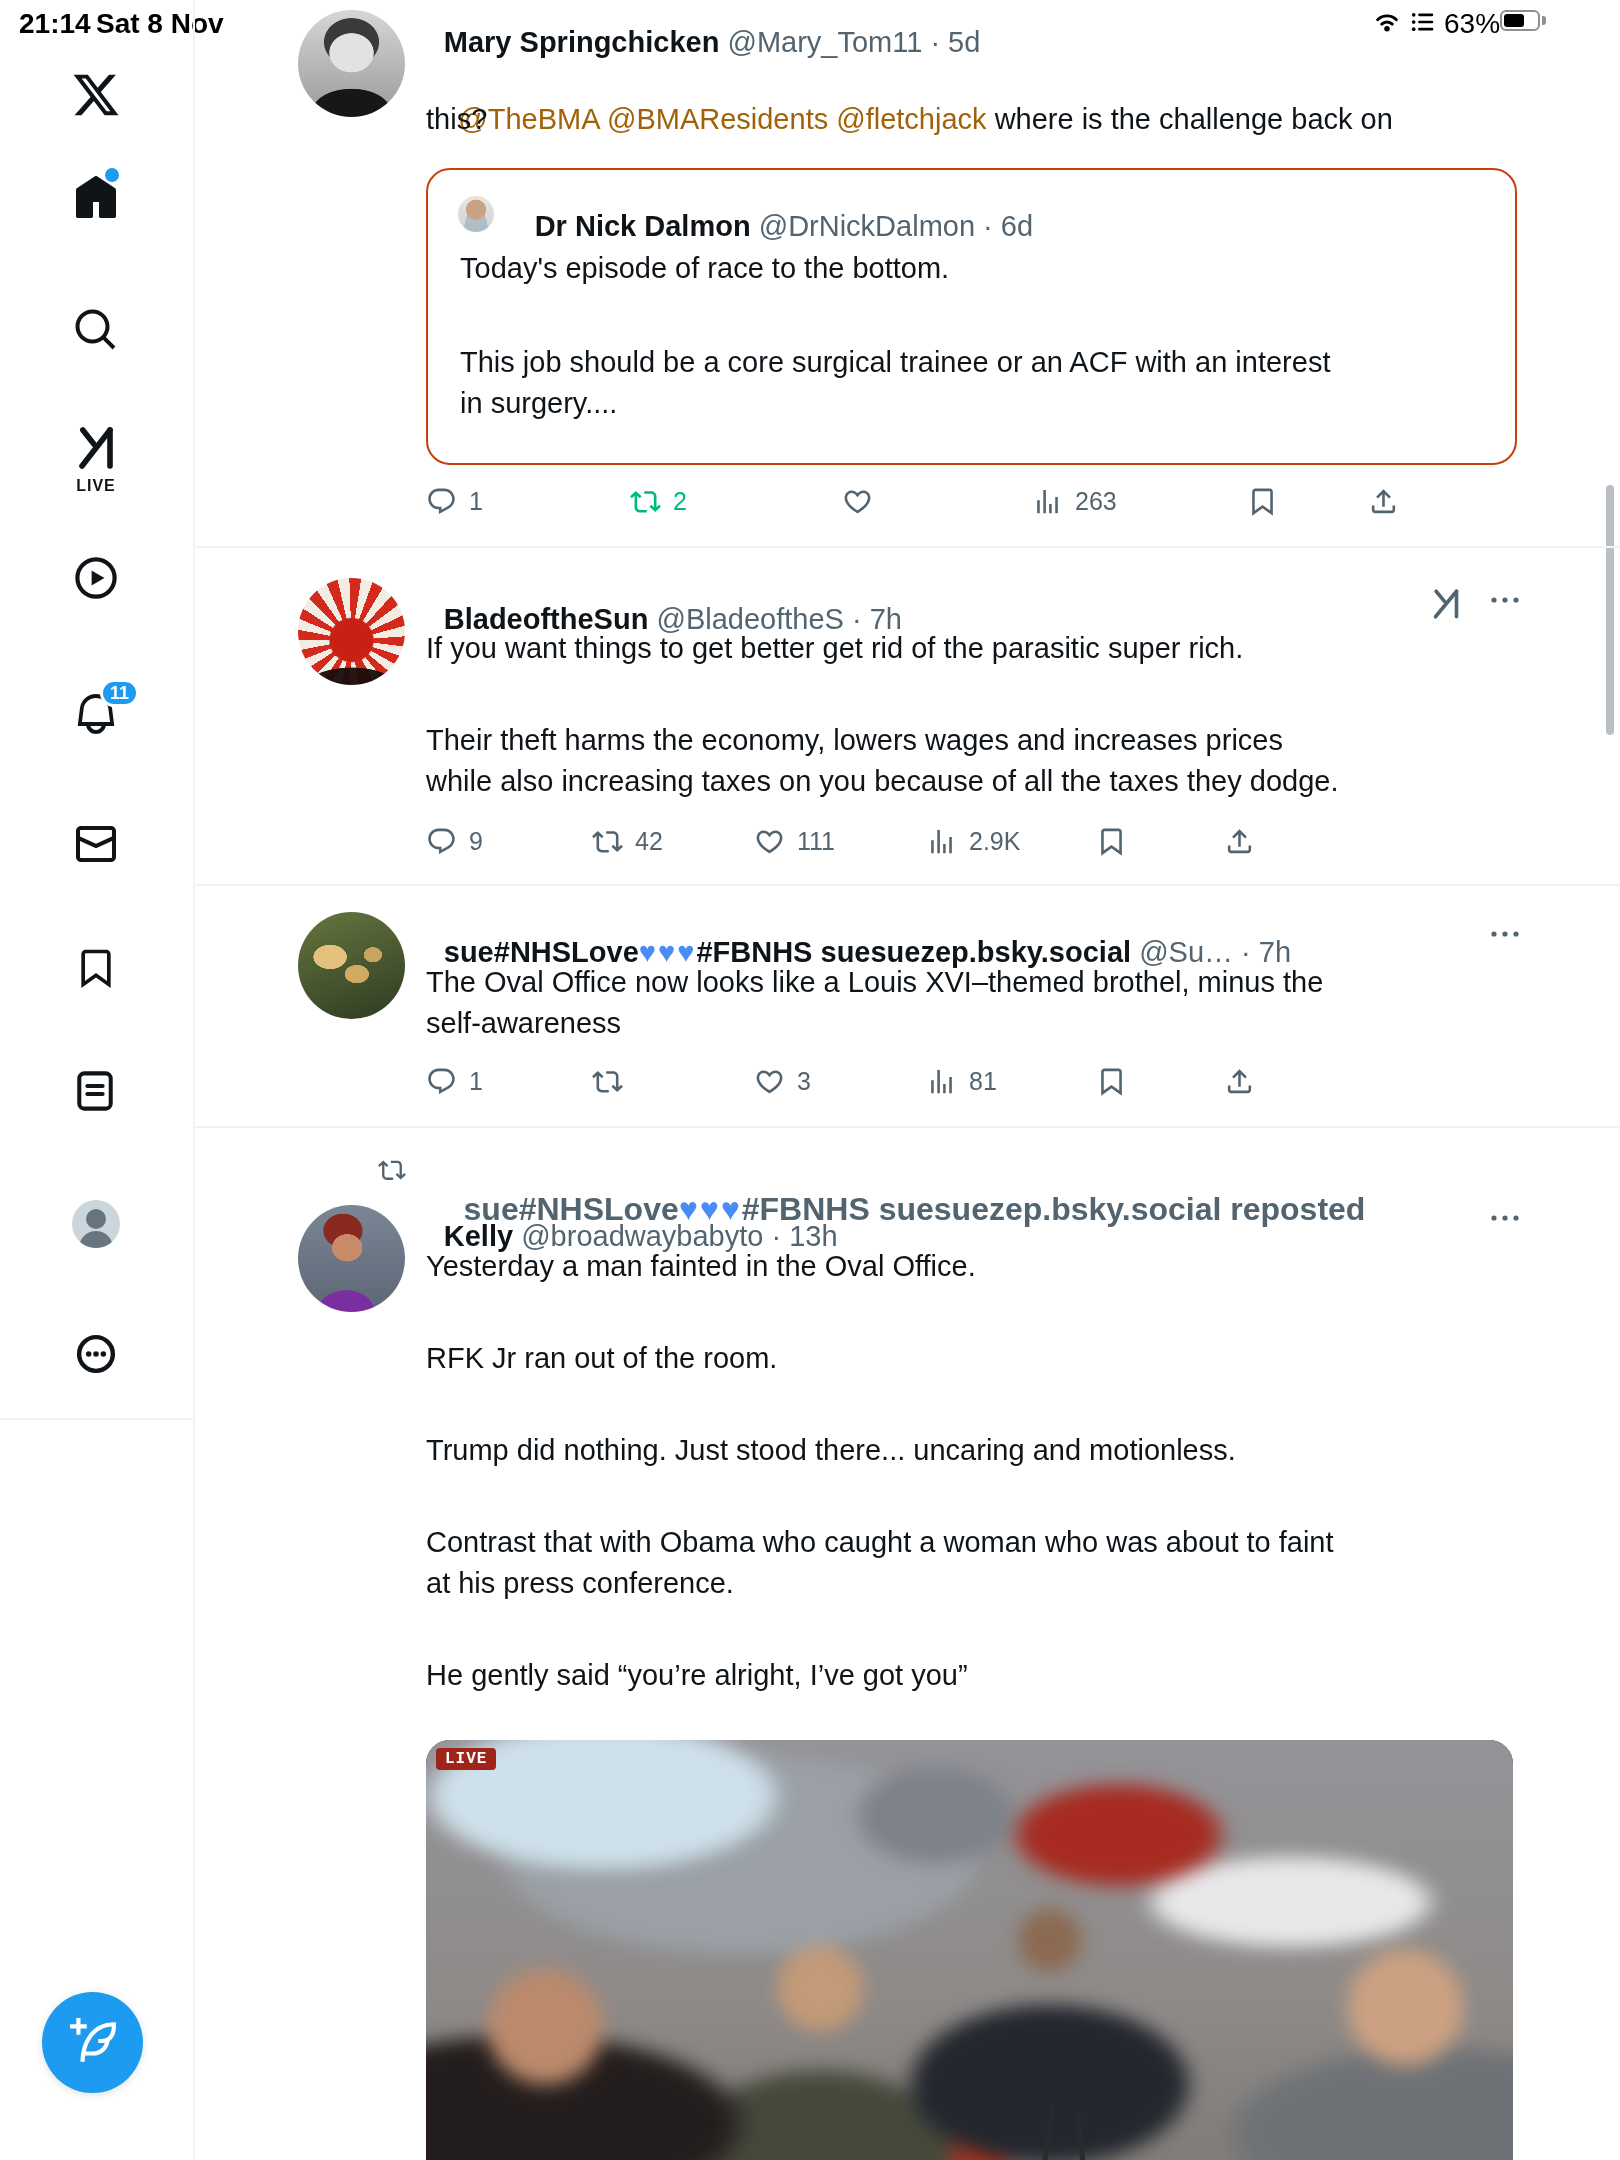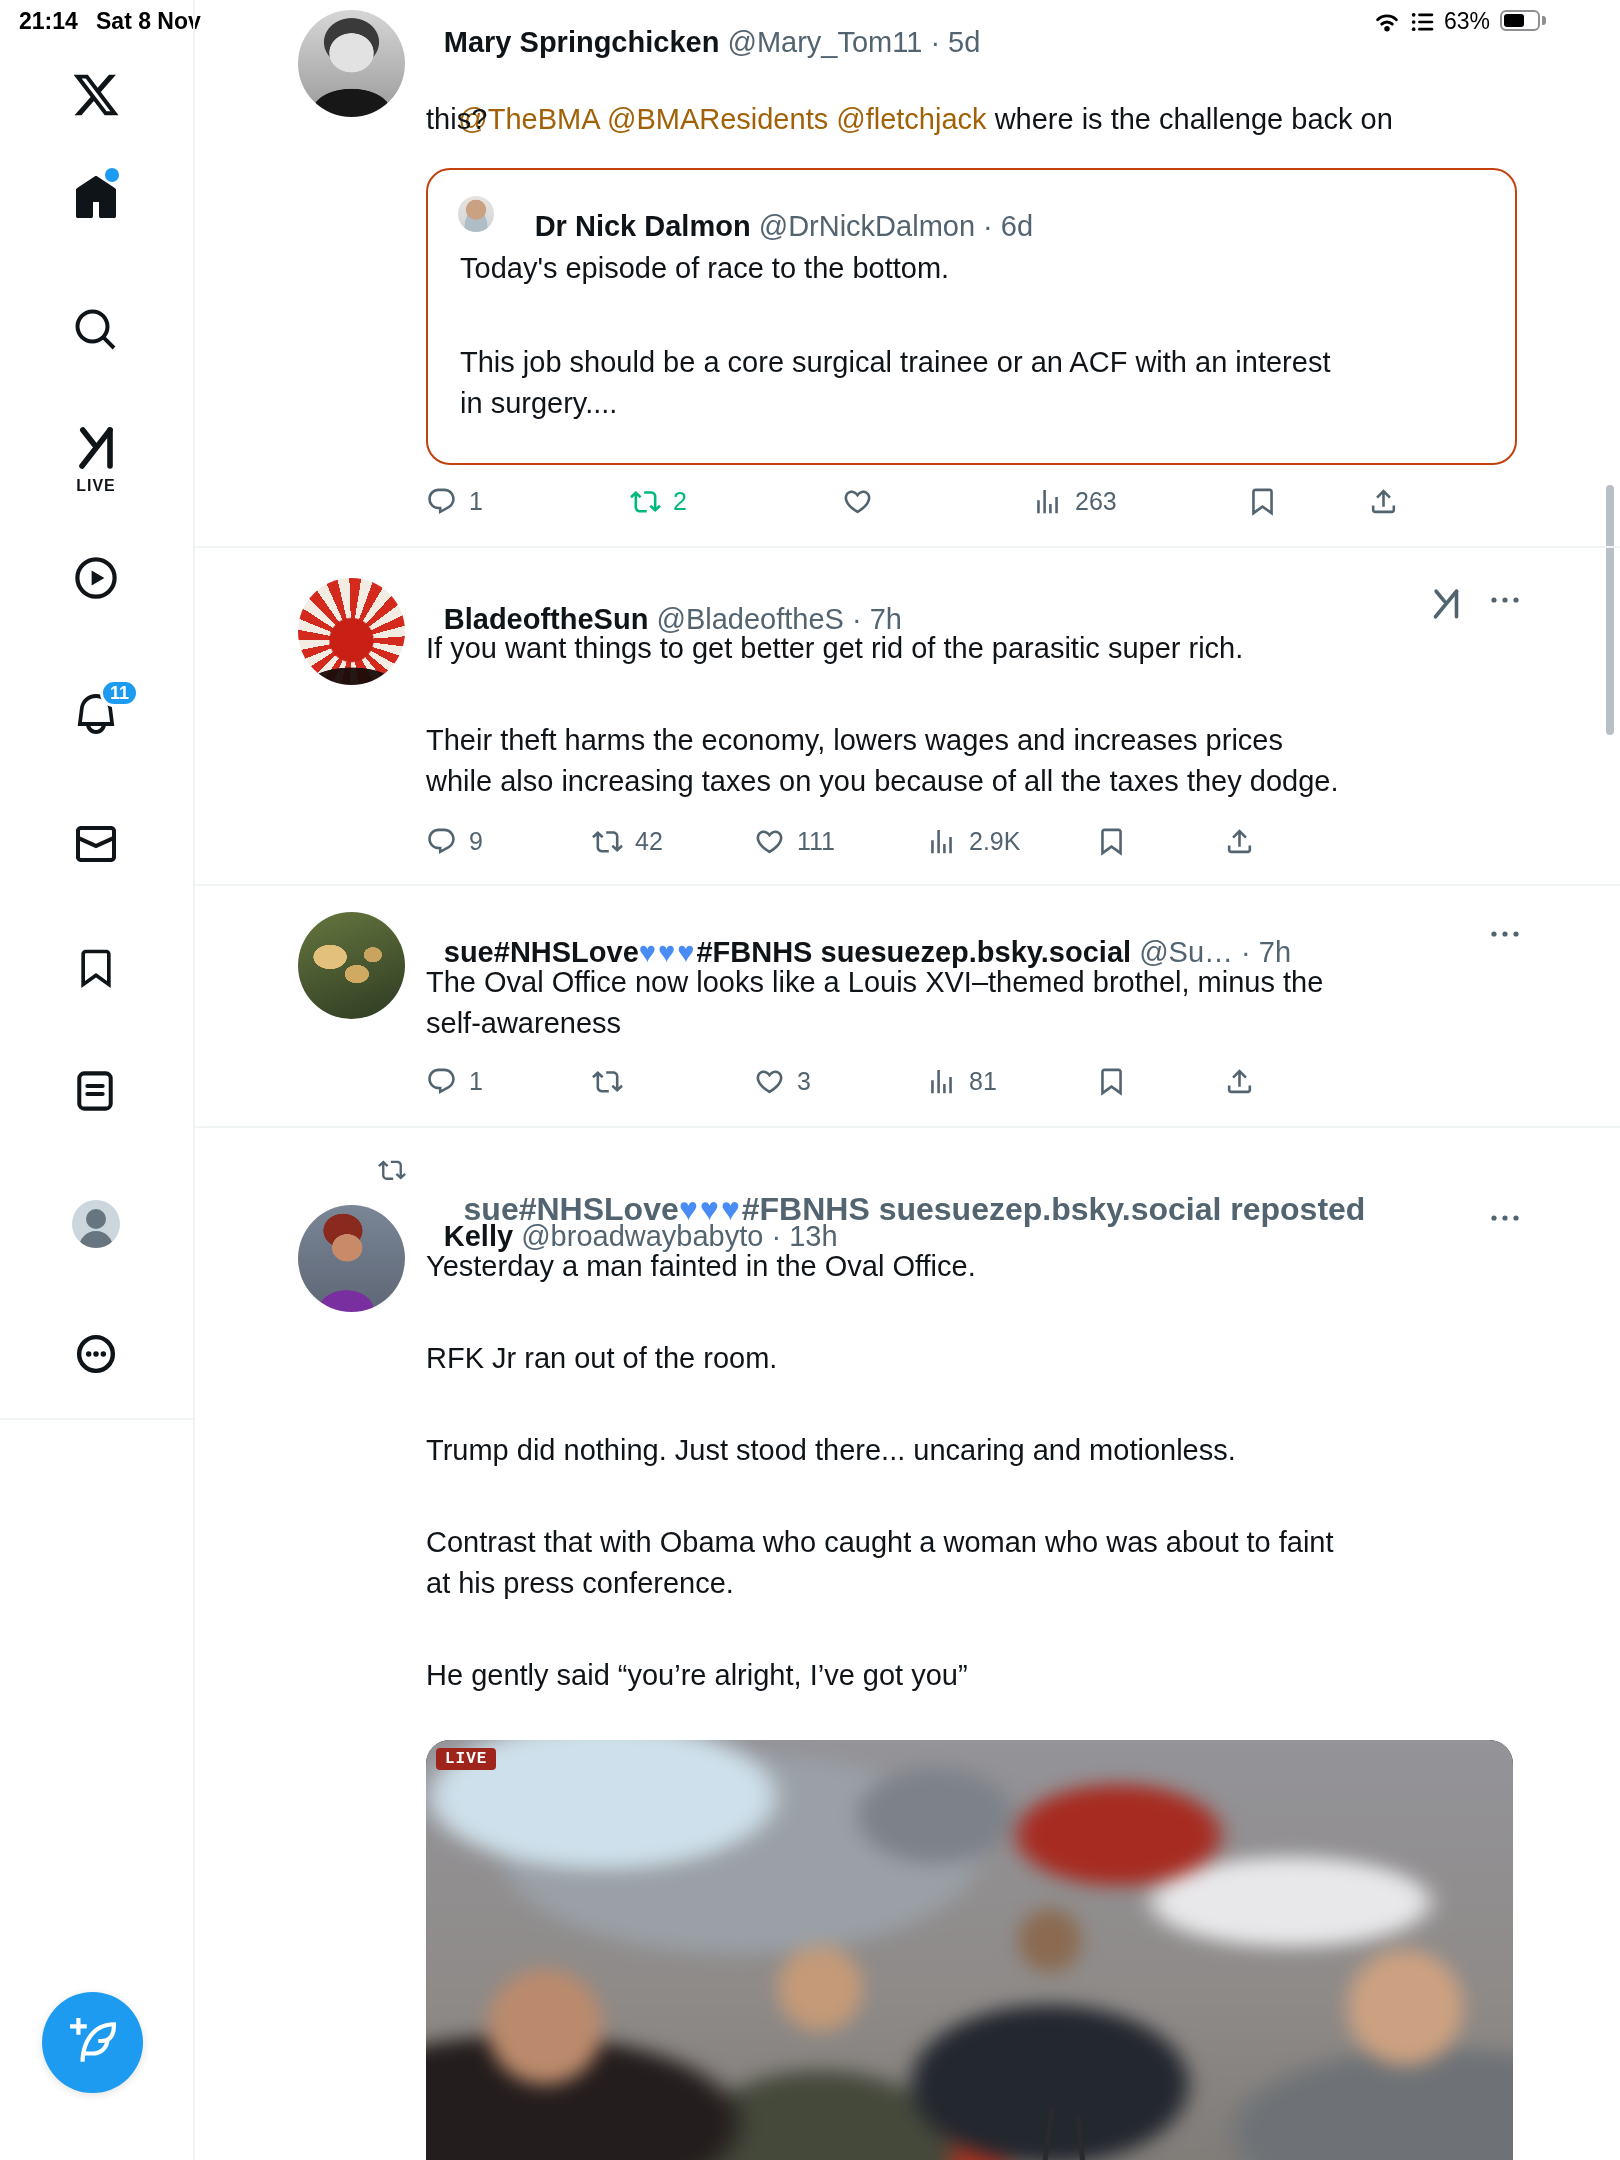--- a/index.html
+++ b/index.html
@@ -12,21 +12,21 @@
   .bodyline{font-size:29px;line-height:41px;white-space:pre;color:#0f1419;}
   .mention{color:#a16207;}
   .hearts{color:#4a8cf5;letter-spacing:2px;}
   .avatar{border-radius:50%;overflow:hidden;}
   .divider{position:absolute;left:194px;width:1426px;height:2px;background:#eff3f4;}
   .act{position:absolute;display:flex;align-items:center;gap:12px;color:#536471;font-size:25px;}
   .act svg{display:block;}
   .green{color:#00ba7c;}
   .sideicon{position:absolute;}
   .quotebox{position:absolute;border:2px solid #c2410c;border-radius:24px;background:#fff;}
-  .statusbar-text{font-size:23px;font-weight:600;color:#000;}
+  .statusbar-text{font-size:28px;font-weight:600;color:#000;}
   .badge{position:absolute;background:#1d9bf0;color:#fff;font-size:18px;font-weight:700;
          min-width:24px;height:28px;border-radius:15px;display:flex;align-items:center;
          justify-content:center;padding:0 7px;border:3px solid #fff;box-sizing:border-box;}
   .video{position:absolute;border-radius:24px 24px 0 0;overflow:hidden;background:#1a1a1d;font-family:Liberation Mono, monospace;}
   .video-blur{position:absolute;left:-30px;top:-30px;right:-30px;bottom:-30px;filter:blur(9px) saturate(1.05);
     background:
       radial-gradient(circle at 57% 48%, #8a6a52 0 4%, transparent 5%),
       radial-gradient(ellipse at 57% 78%, #23272e 0 14%, transparent 16%),
       radial-gradient(ellipse at 18% 18%, #cfe0ea 0 12%, transparent 14%),
       radial-gradient(ellipse at 47% 22%, #7d8289 0 8%, transparent 10%),

